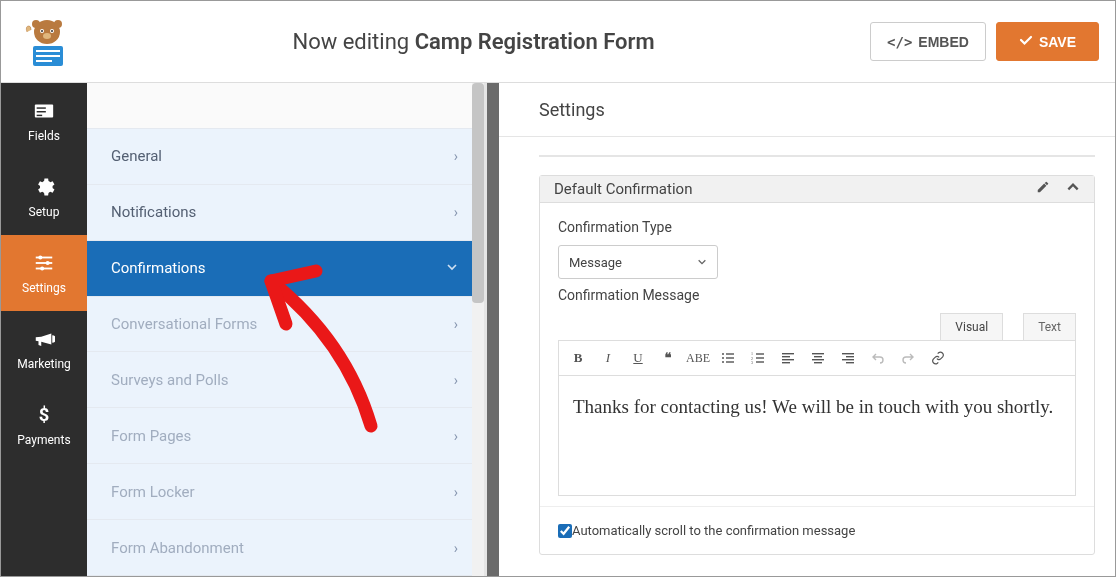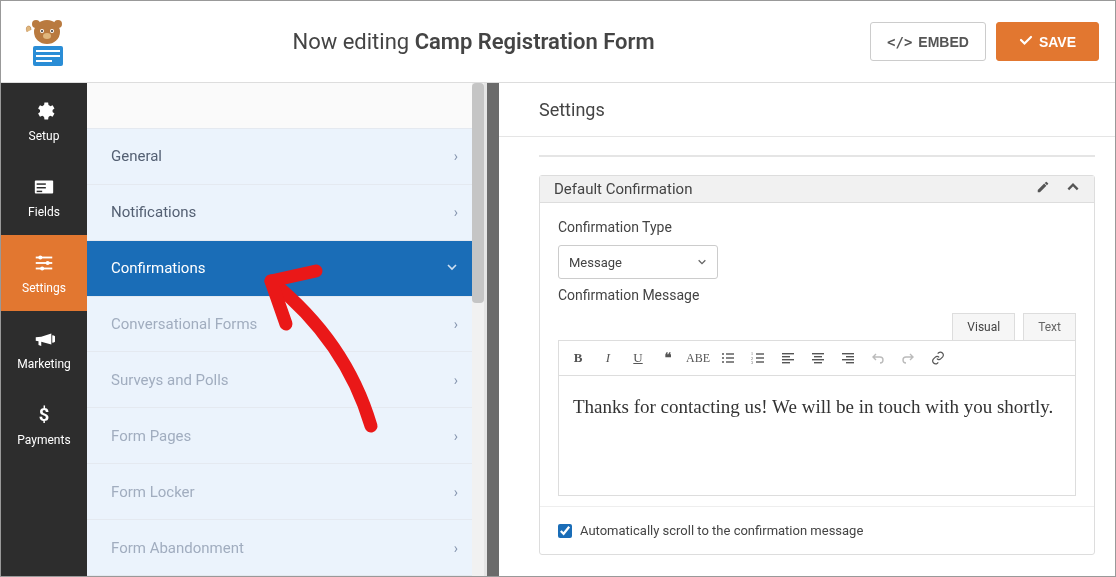--- a/index.html
+++ b/index.html
@@ -46,29 +46,29 @@
   .panel { border: 1px solid #ddd; border-radius: 3px; background: #fff; }
   .panel-header { background: #f1f1f1; padding: 4px 14px; display: flex; align-items: center; justify-content: space-between; font-size: 15px; color: #444; border-bottom: 1px solid #ddd; }
   .panel-header .tools { display: flex; gap: 16px; color: #555; }
   .panel-body { padding: 16px 18px 0 18px; }
 
   .label { font-size: 14px; color: #444; margin-bottom: 10px; }
   .select { width: 160px; height: 34px; border: 1px solid #ccc; border-radius: 3px; padding: 0 10px; background: #fff; font-size: 13px; color: #444; display: flex; align-items: center; justify-content: space-between; cursor: pointer; margin-bottom: 8px; }
   .select svg { fill: #666; }
 
   .editor-wrap { margin-top: 10px; }
-  .editor-tabs { display: flex; justify-content: flex-end; gap: 0; }
+  .editor-tabs { display: flex; justify-content: flex-end; gap: 12px; }
   .editor-tab { padding: 6px 14px; font-size: 12px; color: #666; background: #f6f6f6; border: 1px solid #ddd; border-bottom: none; cursor: pointer; }
   .editor-tab.active { background: #f6f6f6; color: #444; }
   .editor-tab + .editor-tab { margin-left: 8px; }
   .toolbar { border: 1px solid #ddd; padding: 8px 10px; display: flex; align-items: center; gap: 12px; background: #fff; }
   .toolbar .tb { width: 18px; height: 18px; display: flex; align-items: center; justify-content: center; color: #555; cursor: pointer; font-size: 13px; font-family: Georgia, serif; }
   .toolbar .tb.dim { color: #bbb; }
   .editor-area { border: 1px solid #ddd; border-top: none; min-height: 120px; padding: 20px 14px; font-family: Georgia, serif; font-size: 19px; color: #333; }
-  .auto-scroll { padding: 16px 18px; font-size: 13px; color: #444; display: flex; align-items: center; gap: 8px; border-top: 1px solid #eee; margin-top: 10px; }
+  .auto-scroll { padding: 16px 18px; font-size: 13px; color: #444; display: flex; align-items: center; border-top: 1px solid #eee; margin-top: 10px; }
   .auto-scroll input { width: 14px; height: 14px; accent-color: #1a6db7; }
 
   
   .annotation { position: absolute; left: 240px; top: 245px; pointer-events: none; }
 </style>
 </head>
 <body>
 
 <div class="frame">
 
@@ -108,35 +108,35 @@
       </button>
     </div>
   </div>
 
   <div class="body">
 
     <div class="leftnav">
       <div class="leftnav-item">
         <div class="icon">
           <svg width="22" height="22" viewBox="0 0 24 24">
-              <path d="M12 8a4 4 0 100 8 4 4 0 000-8zm9.4 4a7.4 7.4 0 00-.1-1.2l2.1-1.6-2-3.5-2.5 1a7.5 7.5 0 00-2-1.2l-.4-2.7h-4l-.4 2.7a7.5 7.5 0 00-2 1.2l-2.5-1-2 3.5 2.1 1.6a7.4 7.4 0 000 2.4l-2.1 1.6 2 3.5 2.5-1c.6.5 1.3.9 2 1.2l.4 2.7h4l.4-2.7c.7-.3 1.4-.7 2-1.2l2.5 1 2-3.5-2.1-1.6c.1-.4.1-.8.1-1.2z"></path>
-            </svg>
-        </div>
-        <span>Setup</span>
-      </div>
-      <div class="leftnav-item">
-        <div class="icon">
-          <svg width="22" height="22" viewBox="0 0 24 24">
               <rect x="2" y="5" width="20" height="14" rx="1"></rect>
               <rect x="4" y="8" width="10" height="1.6" fill="#2d2d2d"></rect>
               <rect x="4" y="12" width="10" height="1.6" fill="#2d2d2d"></rect>
               <rect x="4" y="16" width="6" height="1.6" fill="#2d2d2d"></rect>
             </svg>
         </div>
         <span>Fields</span>
+      </div>
+      <div class="leftnav-item">
+        <div class="icon">
+          <svg width="22" height="22" viewBox="0 0 24 24">
+              <path d="M12 8a4 4 0 100 8 4 4 0 000-8zm9.4 4a7.4 7.4 0 00-.1-1.2l2.1-1.6-2-3.5-2.5 1a7.5 7.5 0 00-2-1.2l-.4-2.7h-4l-.4 2.7a7.5 7.5 0 00-2 1.2l-2.5-1-2 3.5 2.1 1.6a7.4 7.4 0 000 2.4l-2.1 1.6 2 3.5 2.5-1c.6.5 1.3.9 2 1.2l.4 2.7h4l.4-2.7c.7-.3 1.4-.7 2-1.2l2.5 1 2-3.5-2.1-1.6c.1-.4.1-.8.1-1.2z"></path>
+            </svg>
+        </div>
+        <span>Setup</span>
       </div>
       <div class="leftnav-item active">
         <div class="icon">
           <svg width="22" height="22" viewBox="0 0 24 24">
               <rect x="3" y="5" width="18" height="2"></rect>
               <rect x="3" y="11" width="18" height="2"></rect>
               <rect x="3" y="17" width="18" height="2"></rect>
               <circle cx="8" cy="6" r="2.2"></circle>
               <circle cx="16" cy="12" r="2.2"></circle>
               <circle cx="10" cy="18" r="2.2"></circle>

